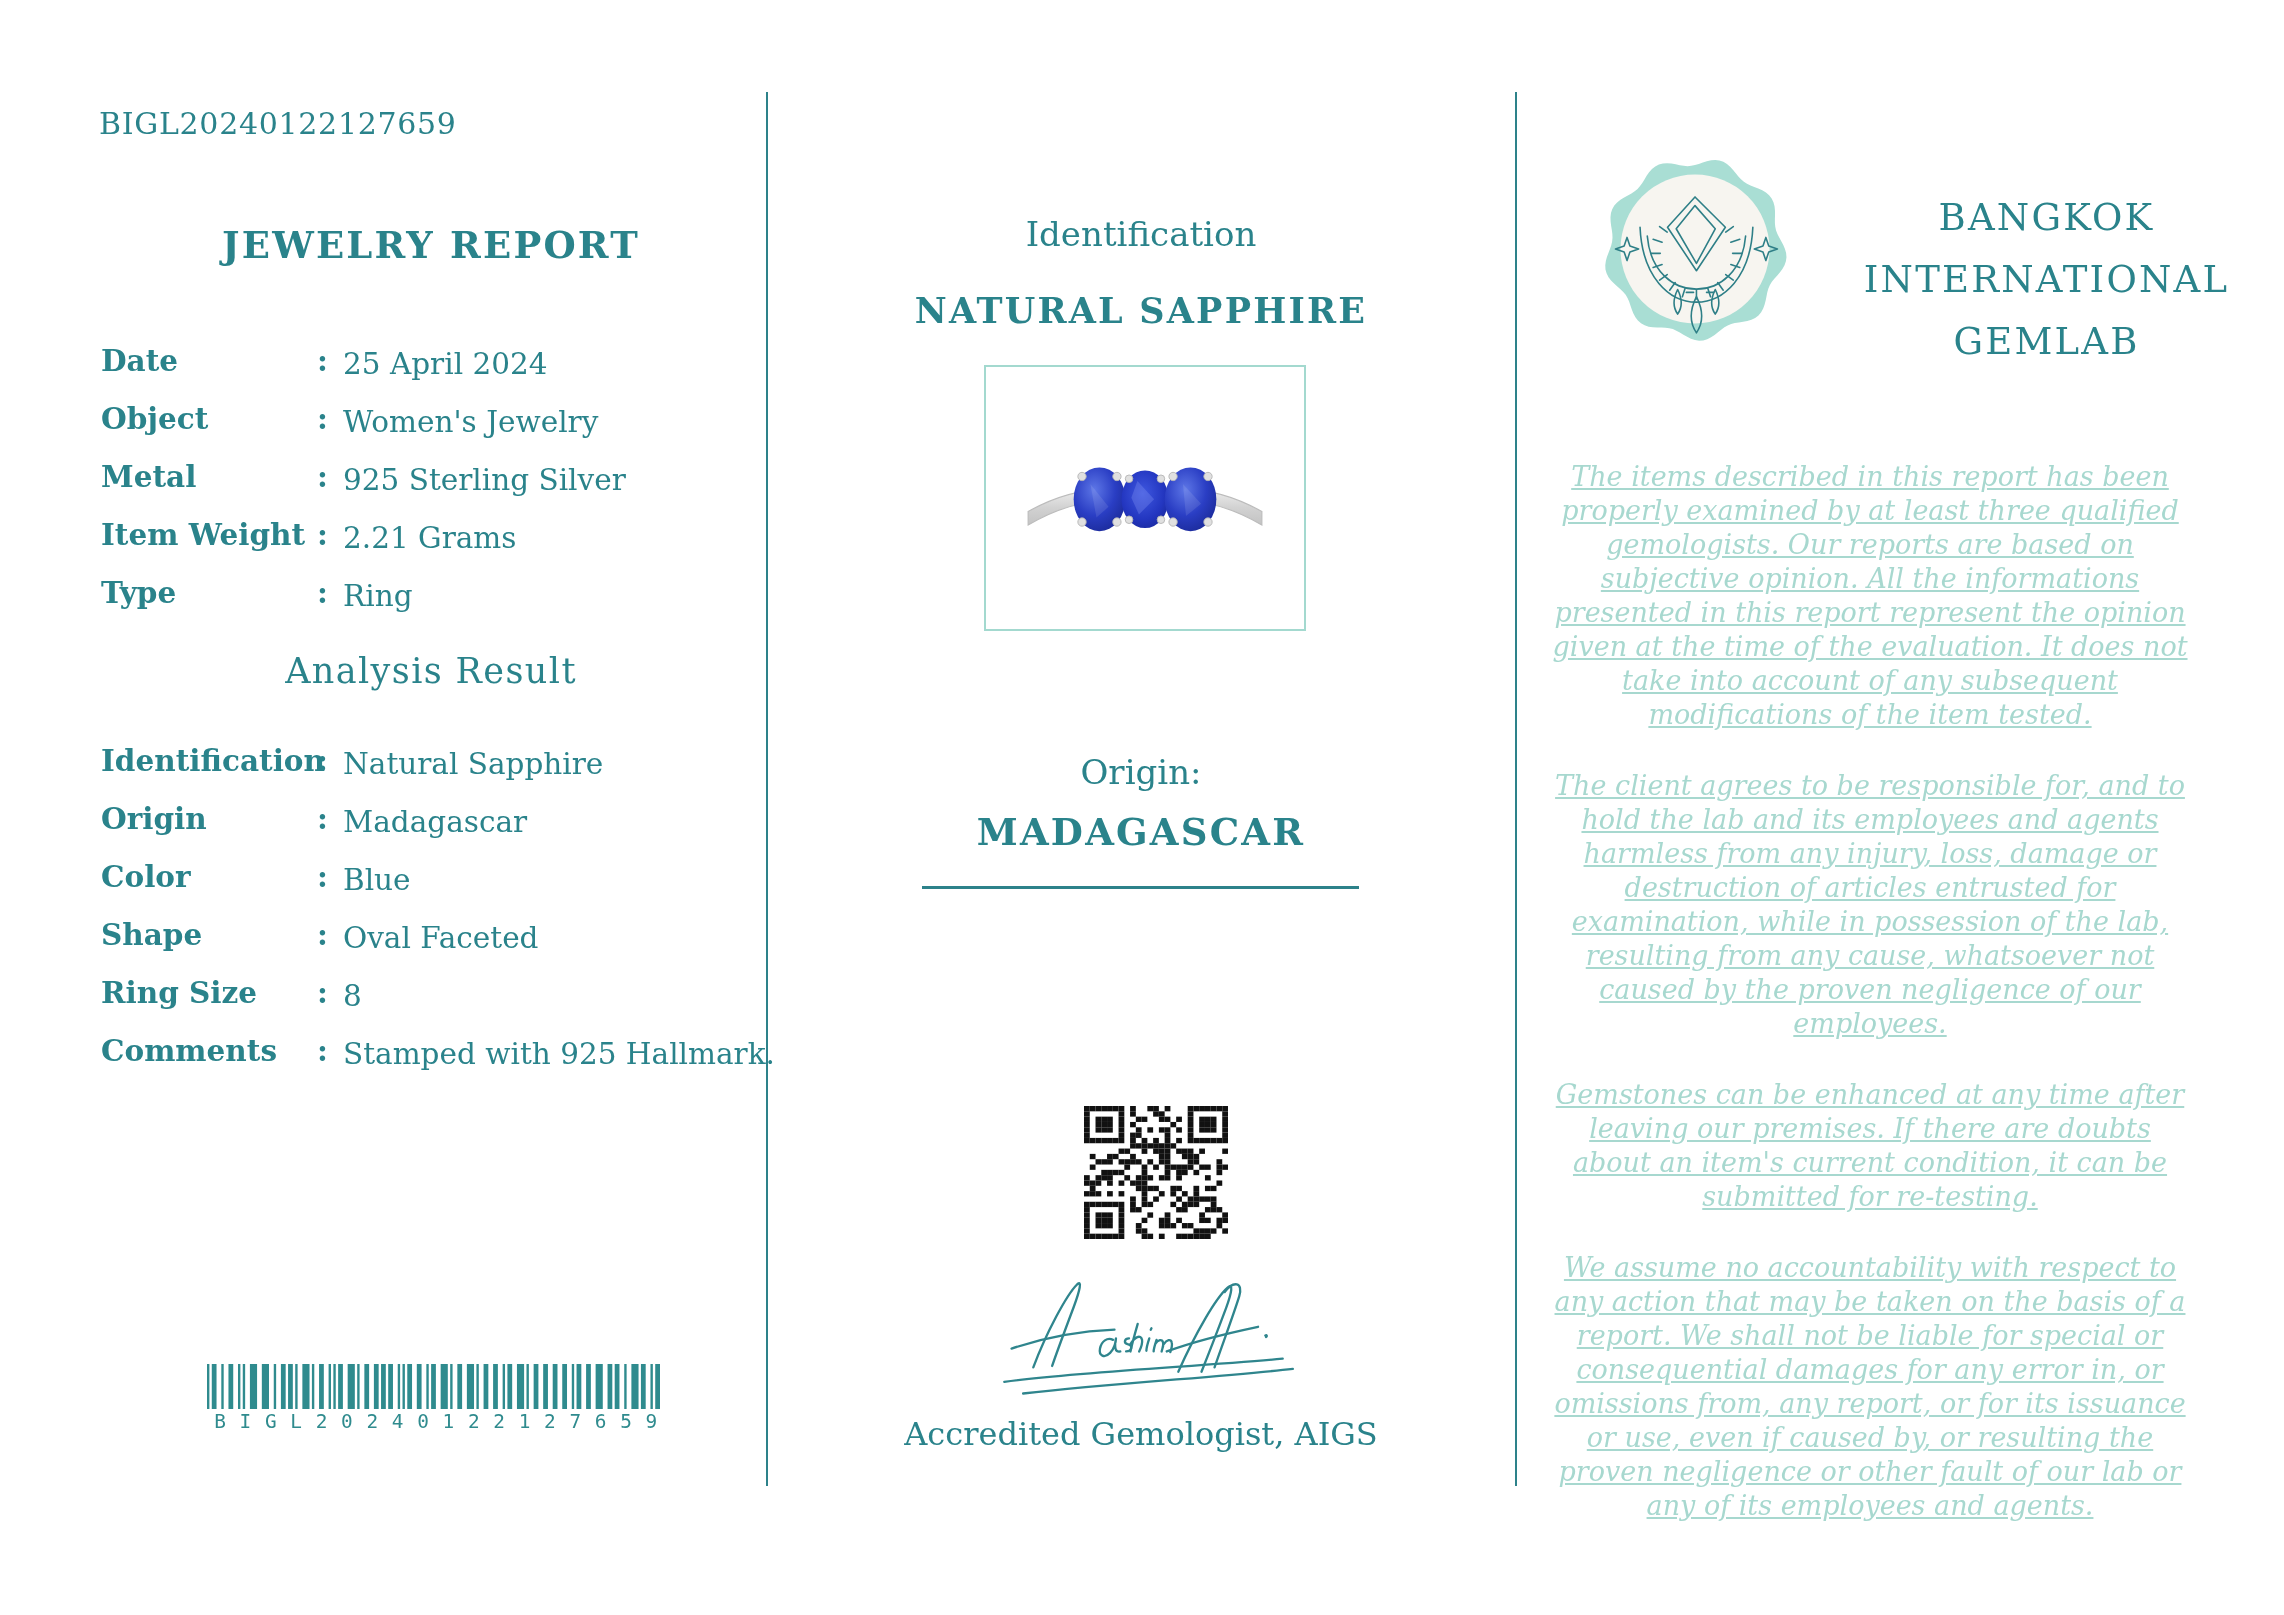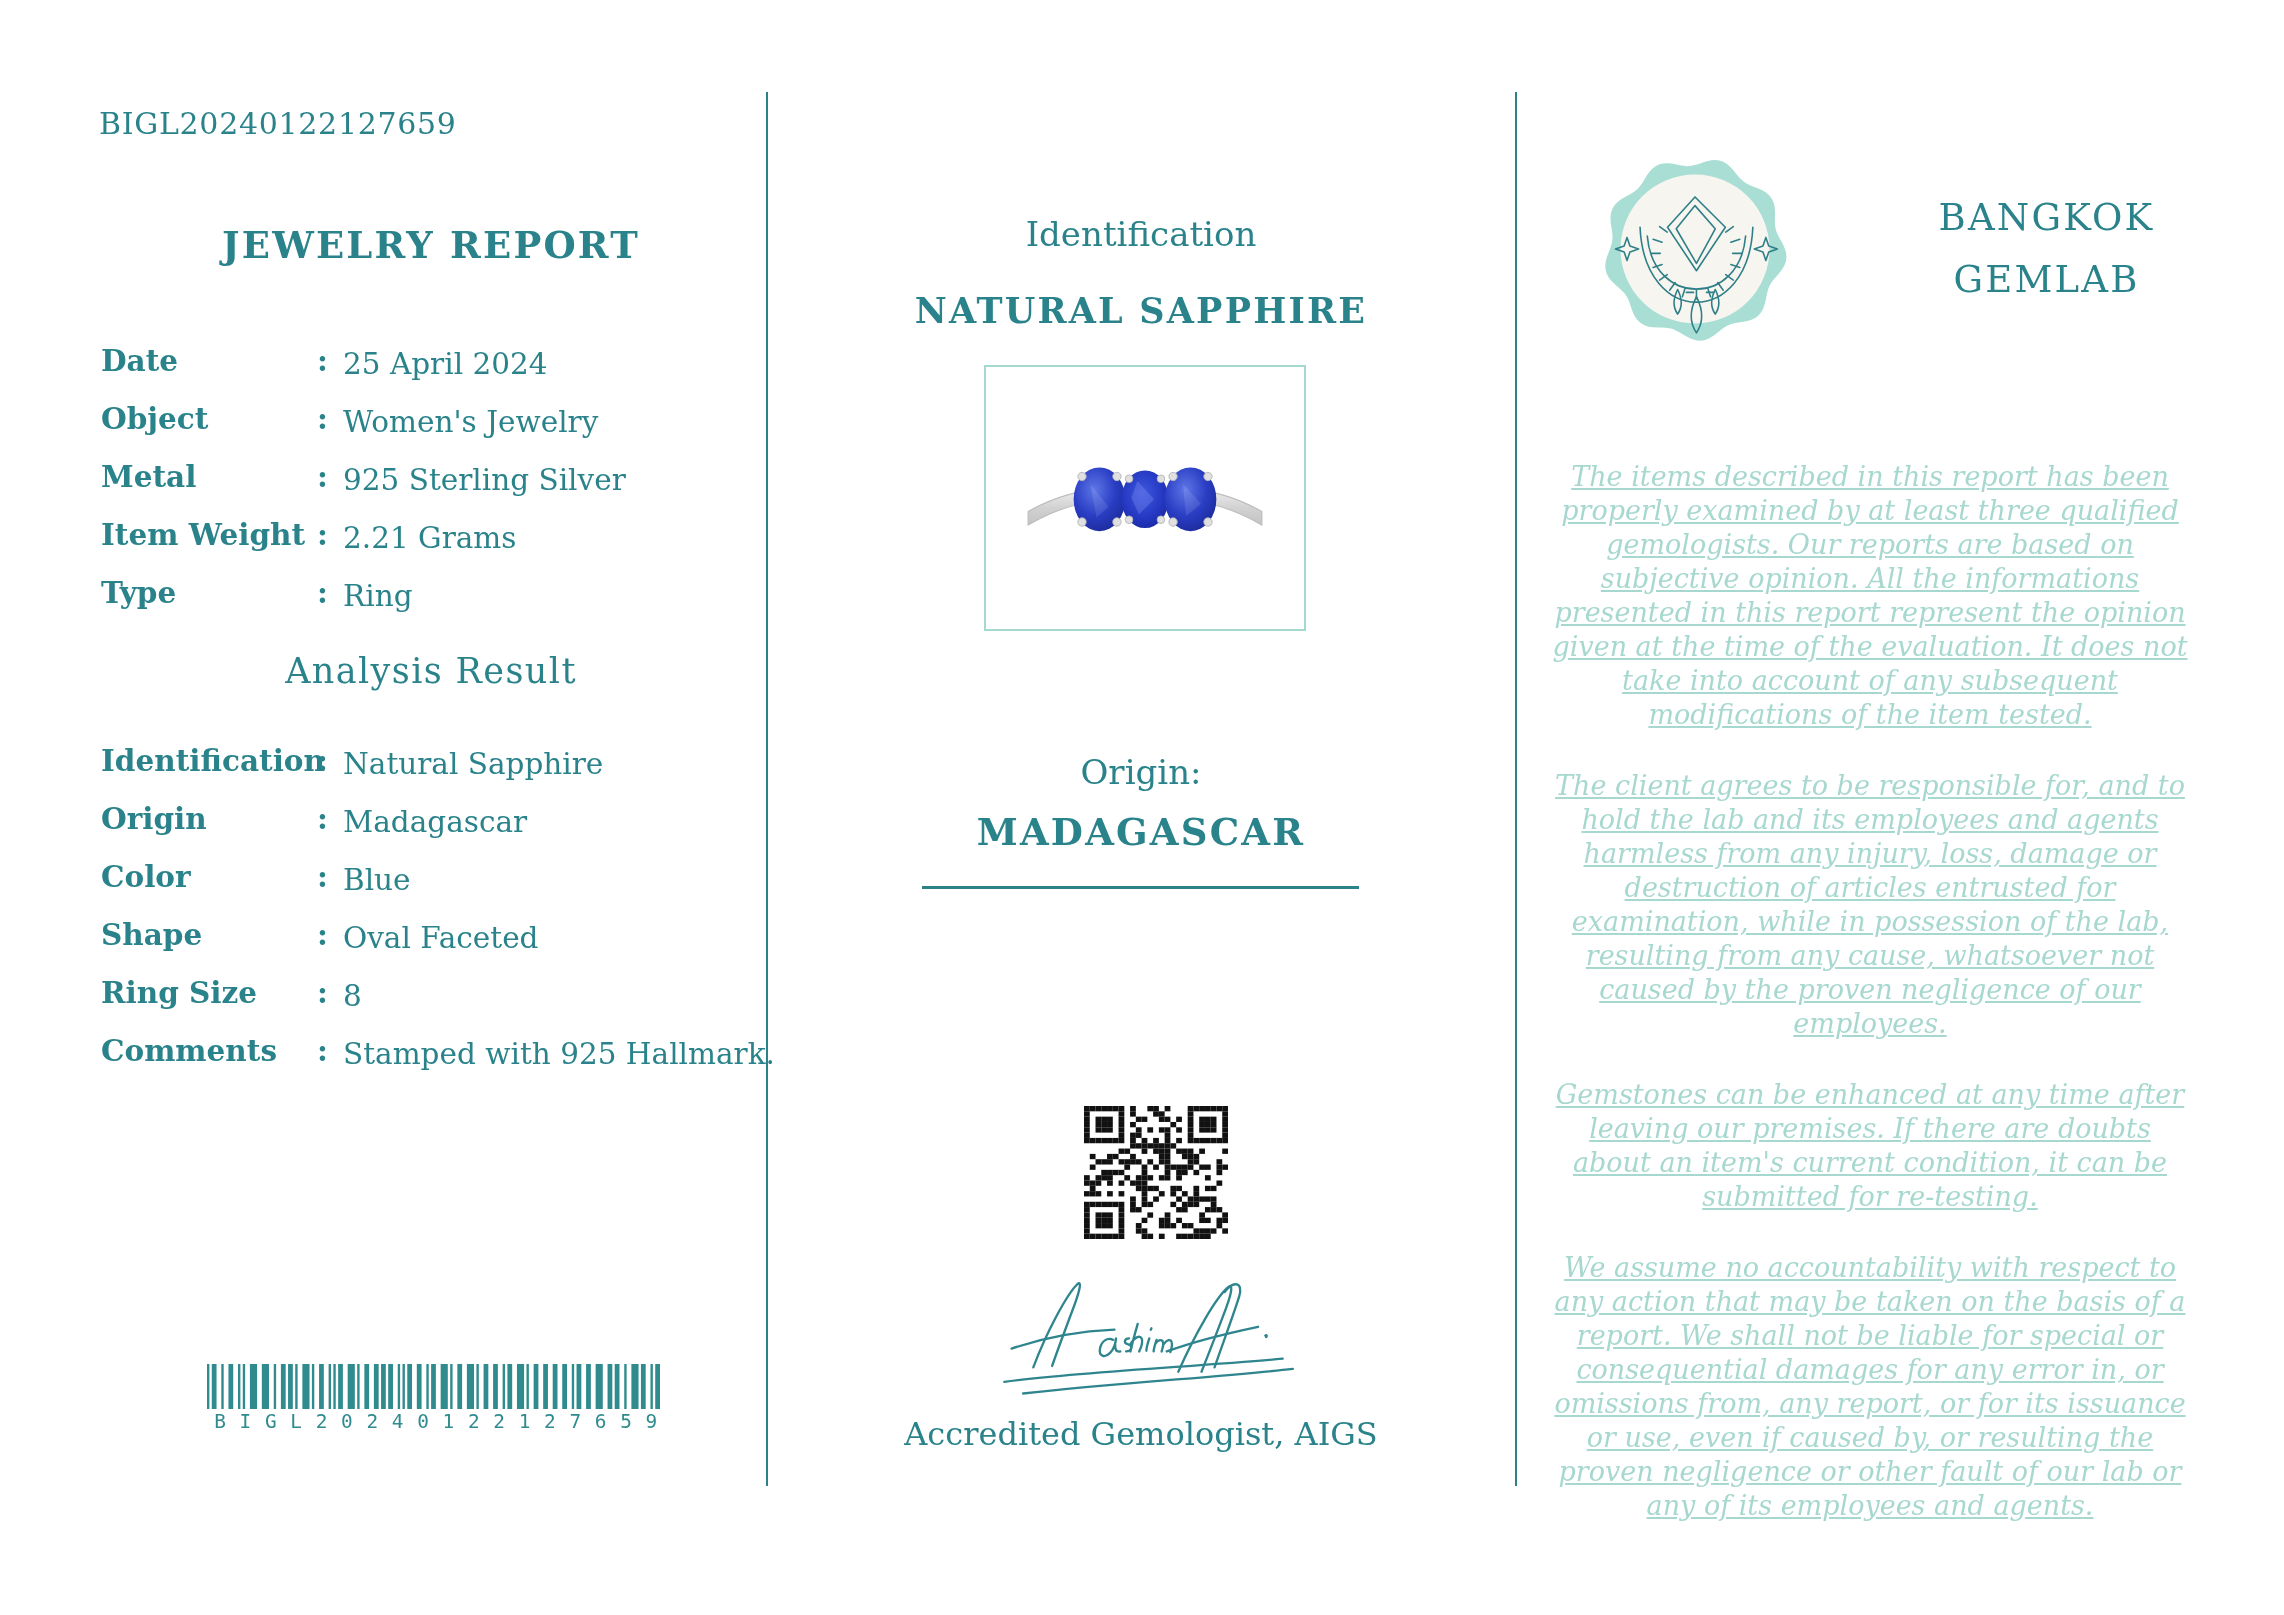--- a/index.html
+++ b/index.html
@@ -582,20 +582,21 @@
       <path d="M106 186 C112 198 113 210 106 220 C99 210 100 198 106 186 Z"></path>
       <path d="M158 186 C164 198 165 210 158 220 C151 210 152 198 158 186 Z"></path>
       <path d="M118 190 h10 M146 190 h10"></path>
       <path d="M36 114 L40 126 L52 130 L40 134 L36 146 L32 134 L20 130 L32 126 Z"></path>
       <path d="M228 114 L232 126 L244 130 L232 134 L228 146 L224 134 L212 130 L224 126 Z"></path>
     </g>
   </svg>
 
   <div class="lab-name" id="lab-name">
       <div>BANGKOK</div>
+      <div>INTERNATIONAL</div>
       <div>GEMLAB</div>
     </div>
 
 
   <div class="provisions" id="provisions">
       <p>The items described in this report has been properly examined by at least three qualified gemologists. Our reports are based on subjective opinion. All the informations presented in this report represent the opinion given at the time of the evaluation. It does not take into account of any subsequent modifications of the item tested.</p>
       <p>The client agrees to be responsible for, and to hold the lab and its employees and agents harmless from any injury, loss, damage or destruction of articles entrusted for examination, while in possession of the lab, resulting from any cause, whatsoever not caused by the proven negligence of our employees.</p>
       <p>Gemstones can be enhanced at any time after leaving our premises. If there are doubts about an item's current condition, it can be submitted for re-testing.</p>
       <p>We assume no accountability with respect to any action that may be taken on the basis of a report. We shall not be liable for special or consequential damages for any error in, or omissions from, any report, or for its issuance or use, even if caused by, or resulting the proven negligence or other fault of our lab or any of its employees and agents.</p>
     </div>

